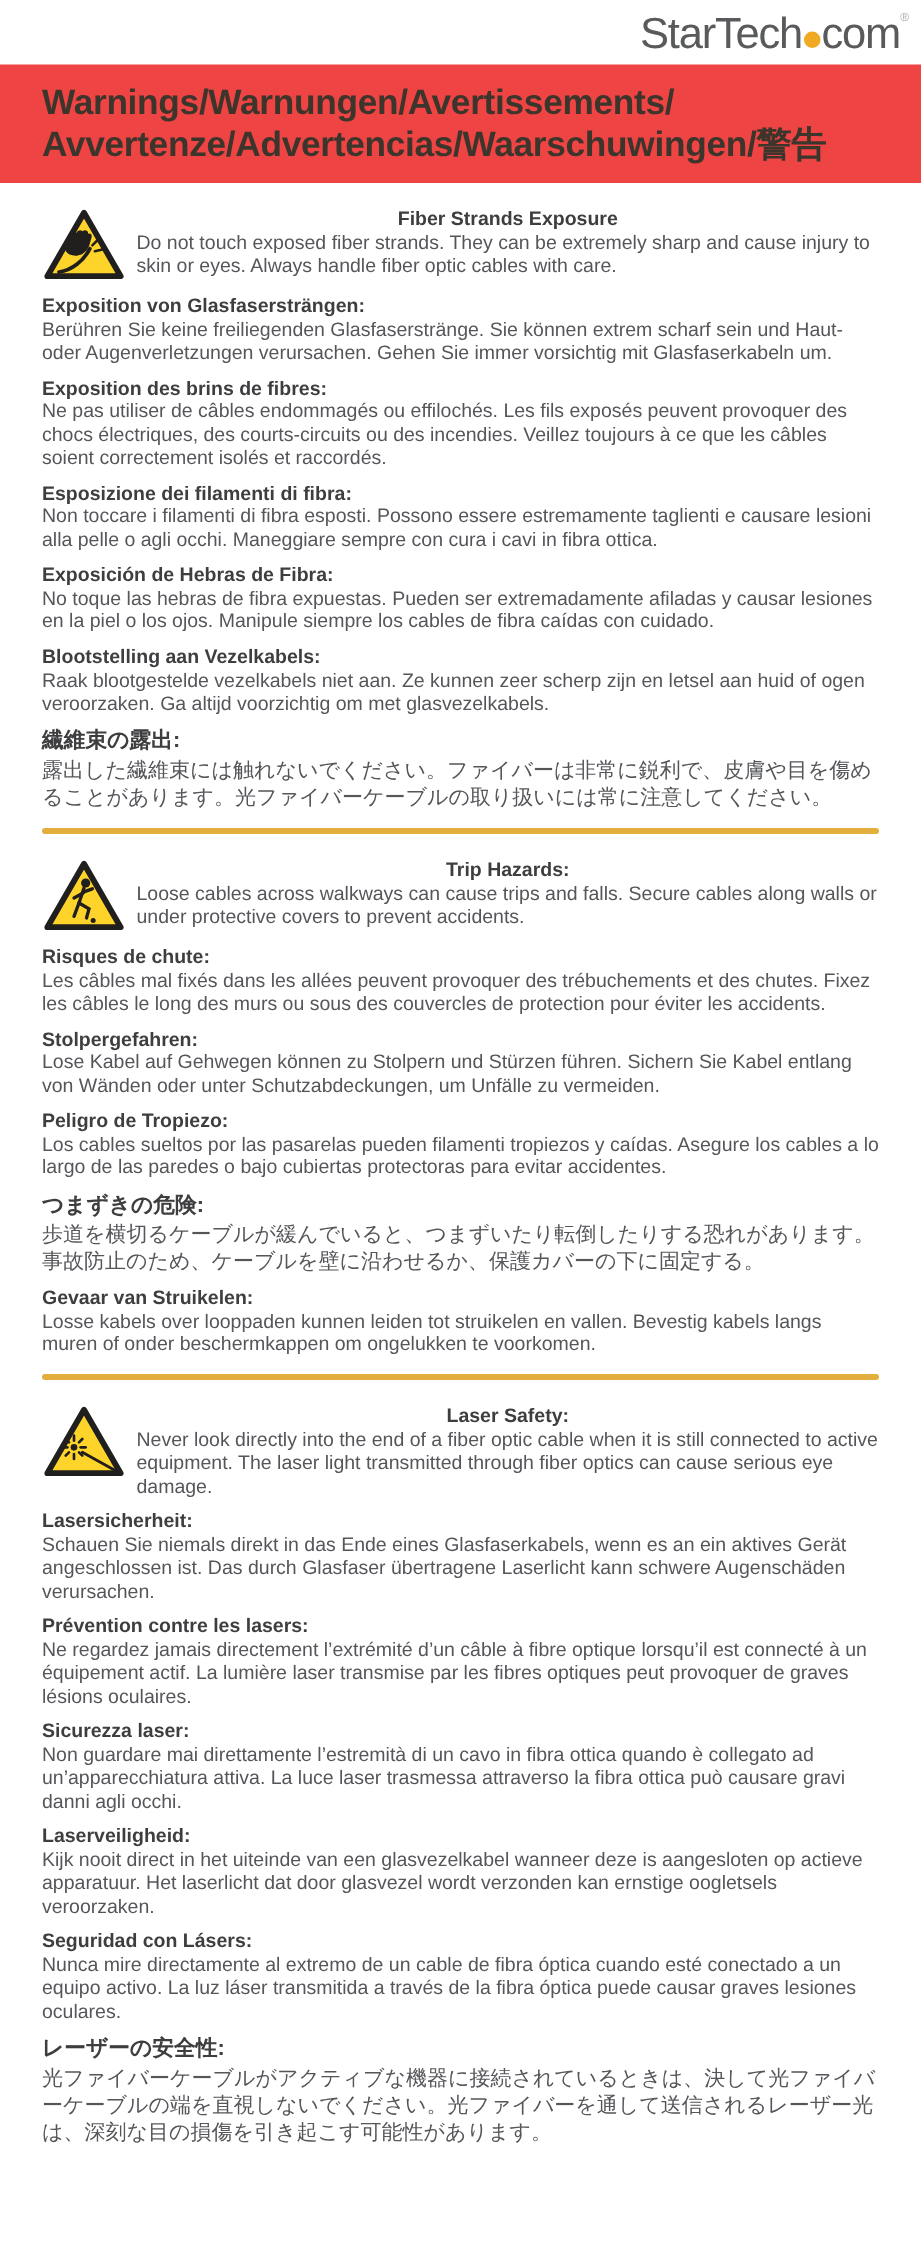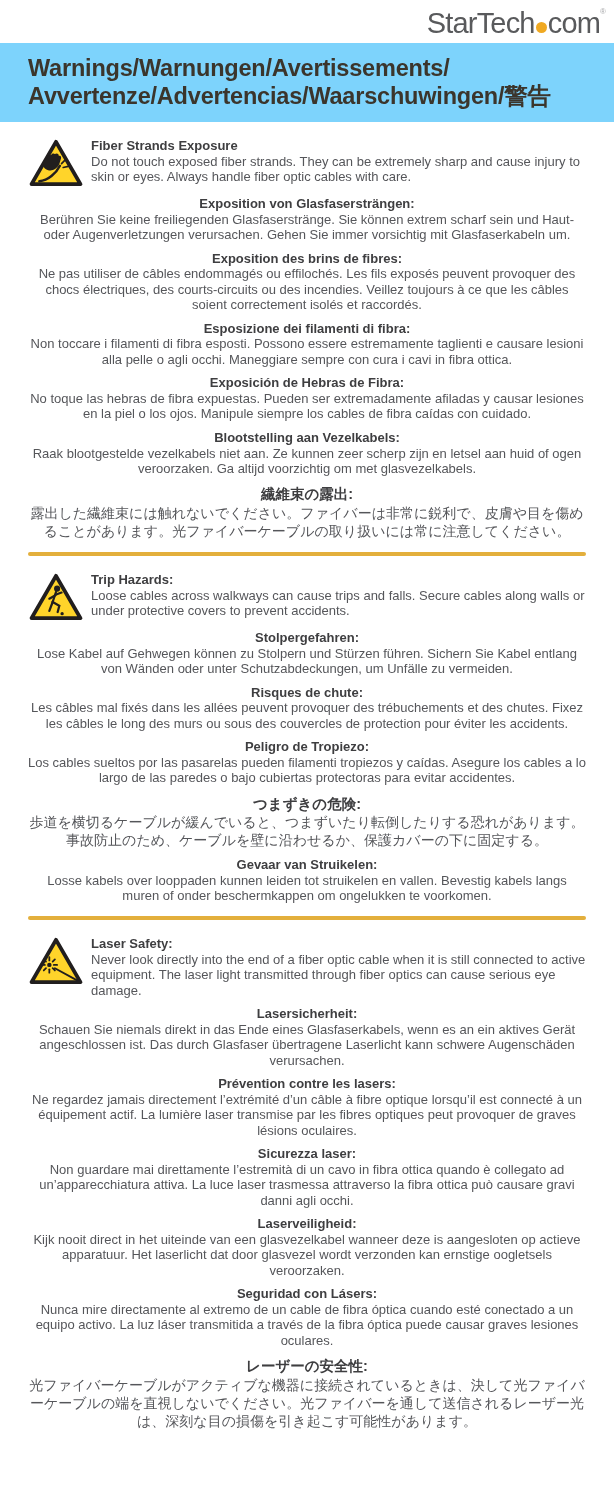--- a/index.html
+++ b/index.html
@@ -12,33 +12,33 @@
   .page { width:614px; height:1088px; background:#fff; }
 
   
   .logo-row { text-align:right; padding:7px 8px 0 0; height:36px; white-space:nowrap; }
   .logo-text { font-size:29px; color:#595A5C; letter-spacing:-0.8px; font-weight:500; }
   .logo-dot { display:inline-block; width:11px; height:11px; background:#F0A922; border-radius:50%; margin:0 1px; }
   .logo-tm { font-size:8px; color:#A7A8AA; vertical-align:top; line-height:10px; }
 
   
   .banner {
-    background:#7dd3fc; color:#3B352C;
+    background:#ef4444; color:#3B352C;
     font-weight:bold; font-size:23.5px; line-height:28px;
     padding:11px 16px 12px 28px; letter-spacing:-0.2px;
   }
 
   
   .section-head { display:flex; gap:7px; margin:16px 28px 8px 28px; align-items:flex-start; }
   .sec-icon { flex:0 0 56px; }
   .sec-icon svg { width:56px; height:50px; display:block; }
-  .sec-title { font-weight:bold; color:#3E3E40; font-size:13px; line-height:16px; }
+  .sec-title { font-weight:bold; color:#3E3E40; font-size:13px; line-height:16px;text-align:center; }
   .sec-intro { font-size:13px; line-height:15.4px; color:#55565A; }
   .sec-paras { margin:0 28px; }
-  .para { margin-bottom:8px;text-align:center; }
+  .para { margin-bottom:8px; }
   .para-head { font-weight:bold; color:#3E3E40; font-size:13px; line-height:15.8px; }
   .para-body { font-size:13px; line-height:15.4px; }
   .para.jp { margin-top:10px; }
   .para.jp .para-head { font-size:14.5px; line-height:17.5px; }
   .para.jp .para-body { font-size:14px; line-height:18px; }
 
   .divider { height:4px; background:#E3AF3C; border-radius:2px; margin:12px 28px; }
 </style>
 </head>
 <body>
@@ -123,27 +123,27 @@
     <circle cx="61" cy="75" r="3" fill="#211E1E"></circle>
   </svg>
 </span>
       <span class="sec-text">
         <div class="sec-title">Trip Hazards:</div>
         <div class="sec-intro">Loose cables across walkways can cause trips and falls. Secure cables along walls or under protective covers to prevent accidents.</div>
       </span>
     </div>
     <div class="sec-paras">
   <div class="para">
+    <div class="para-head">Risques de chute:</div>
+    <div class="para-body">Les câbles mal fixés dans les allées peuvent provoquer des trébuchements et des chutes. Fixez les câbles le long des murs ou sous des couvercles de protection pour éviter les accidents.</div>
+  </div>
+
+  <div class="para">
     <div class="para-head">Stolpergefahren:</div>
     <div class="para-body">Lose Kabel auf Gehwegen können zu Stolpern und Stürzen führen. Sichern Sie Kabel entlang von Wänden oder unter Schutzabdeckungen, um Unfälle zu vermeiden.</div>
-  </div>
-
-  <div class="para">
-    <div class="para-head">Risques de chute:</div>
-    <div class="para-body">Les câbles mal fixés dans les allées peuvent provoquer des trébuchements et des chutes. Fixez les câbles le long des murs ou sous des couvercles de protection pour éviter les accidents.</div>
   </div>
 
 
   <div class="para">
     <div class="para-head">Peligro de Tropiezo:</div>
     <div class="para-body">Los cables sueltos por las pasarelas pueden filamenti tropiezos y caídas. Asegure los cables a lo largo de las paredes o bajo cubiertas protectoras para evitar accidentes.</div>
   </div>
 
   <div class="para jp">
     <div class="para-head">つまずきの危険:</div>

